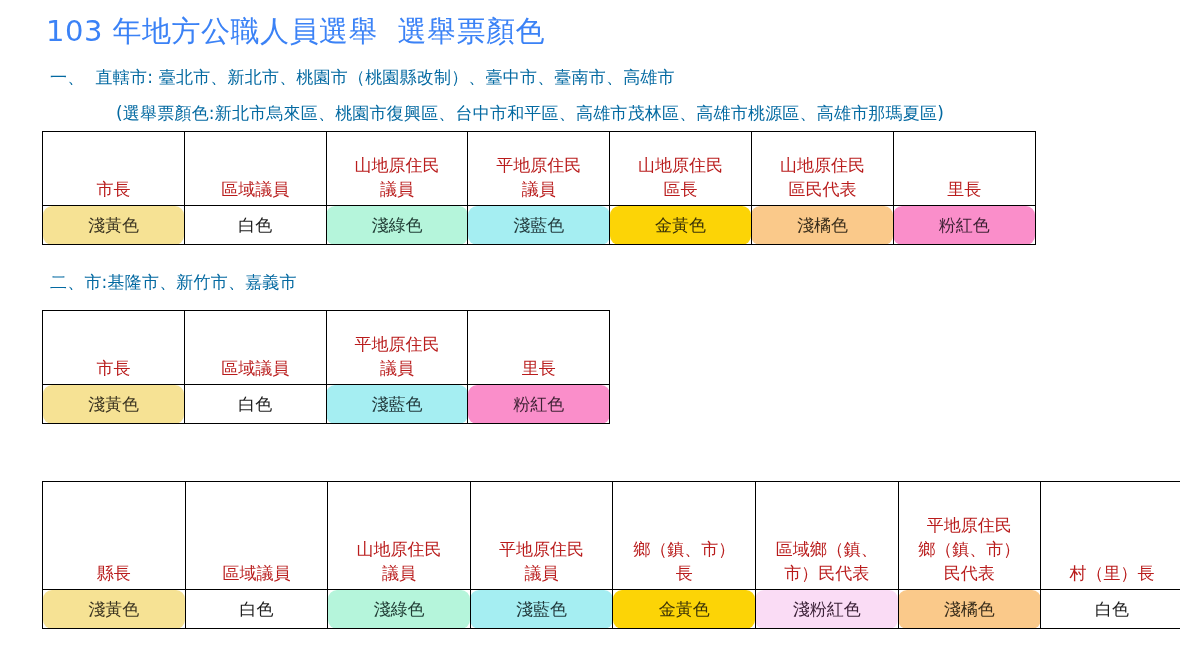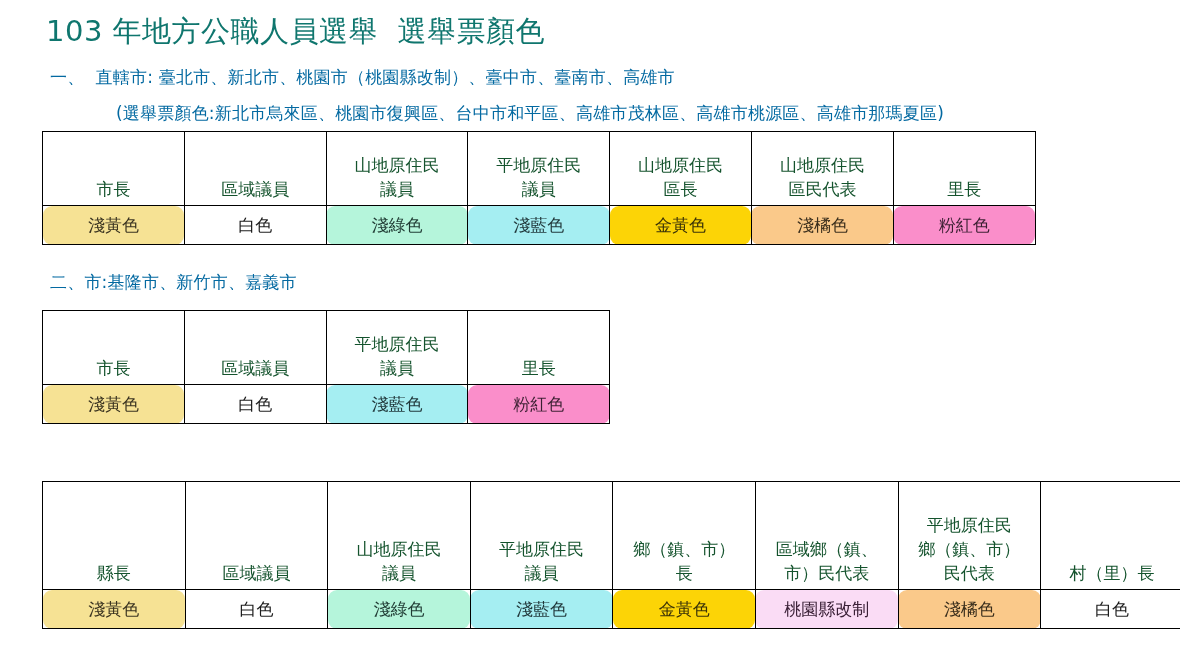--- a/index.html
+++ b/index.html
@@ -22,21 +22,21 @@
 
   
   .doc-title {
     position: absolute;
     left: 46px;
     top: 12px;
     font-size: 29px;
     font-weight: 400;
     letter-spacing: 0.5px;
     white-space: pre;
-    color: #0f766e;
+    color: #3b82f6;
   }
 
   
   .sec-line {
     position: absolute;
     font-size: 17px;
     white-space: pre;
     color: #0369a1;
     letter-spacing: 0.2px;
   }
@@ -51,21 +51,21 @@
     border-collapse: collapse;
     table-layout: fixed;
     font-size: 17px;
   }
   .tbl td {
     border: 1px solid #000000;
     text-align: center;
     vertical-align: bottom;
     padding: 0 2px 4px 2px;
     line-height: 1.42;
-    color: #14532d;
+    color: #b91c1c;
     background: #ffffff;
     white-space: nowrap;
   }
   .tbl td.colorcell {
     vertical-align: middle;
     padding: 3px;
     border-radius: 9px;
   }
   .hdr-line { display: block; }
 
@@ -213,20 +213,20 @@
             <span class="hdr-line">&nbsp;</span>
             <span class="hdr-line">村（里）長</span>
           </td>
         </tr>
       <tr class="val">
           <td class="colorcell" style="background: rgb(246, 226, 148); color: rgb(58, 51, 32);">淺黃色</td>
           <td class="colorcell" style="background: rgb(255, 255, 255); color: rgb(26, 26, 26);">白色</td>
           <td class="colorcell" style="background: rgb(181, 245, 219); color: rgb(31, 58, 51);">淺綠色</td>
           <td class="colorcell" style="background: rgb(165, 238, 242); color: rgb(31, 53, 56);">淺藍色</td>
           <td class="colorcell" style="background: rgb(252, 212, 6); color: rgb(58, 50, 8);">金黃色</td>
-          <td class="colorcell" style="background: rgb(250, 220, 245); color: rgb(58, 32, 54);">桃園縣改制</td>
+          <td class="colorcell" style="background: rgb(250, 220, 245); color: rgb(58, 32, 54);">淺粉紅色</td>
           <td class="colorcell" style="background: rgb(250, 201, 138); color: rgb(58, 46, 28);">淺橘色</td>
           <td class="colorcell" style="background: rgb(255, 255, 255); color: rgb(26, 26, 26);">白色</td>
         </tr>
     </tbody>
   </table>
 
 </div>
 
 </body></html>

